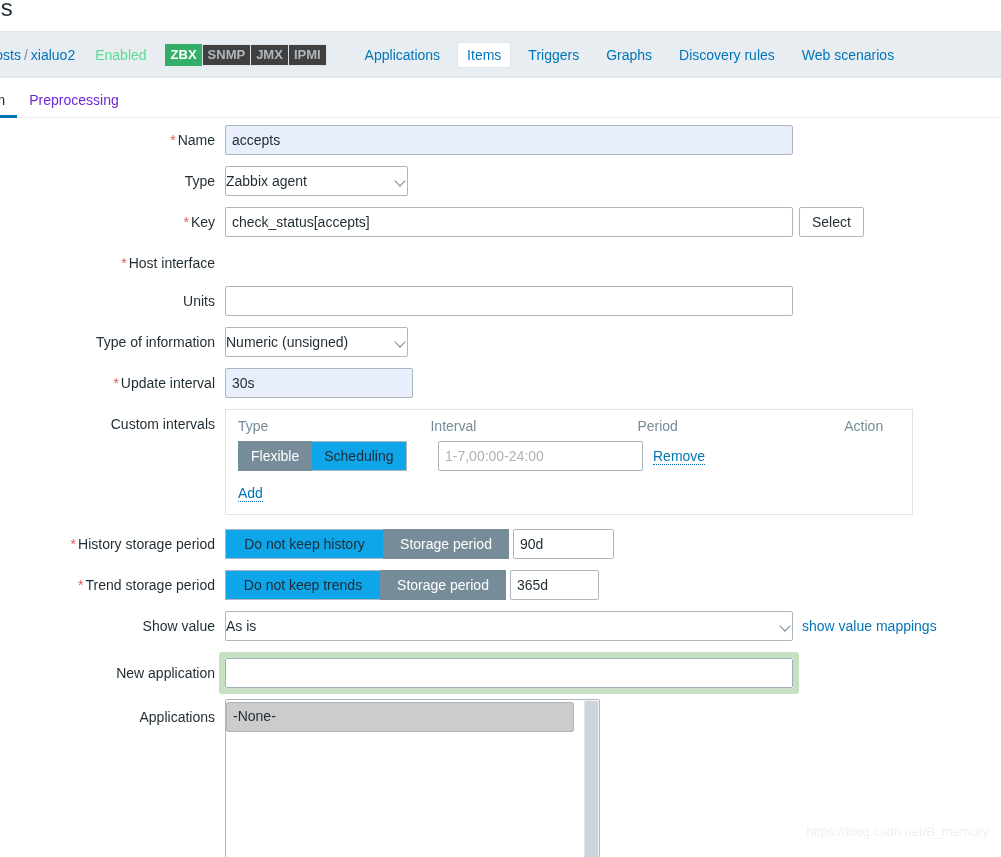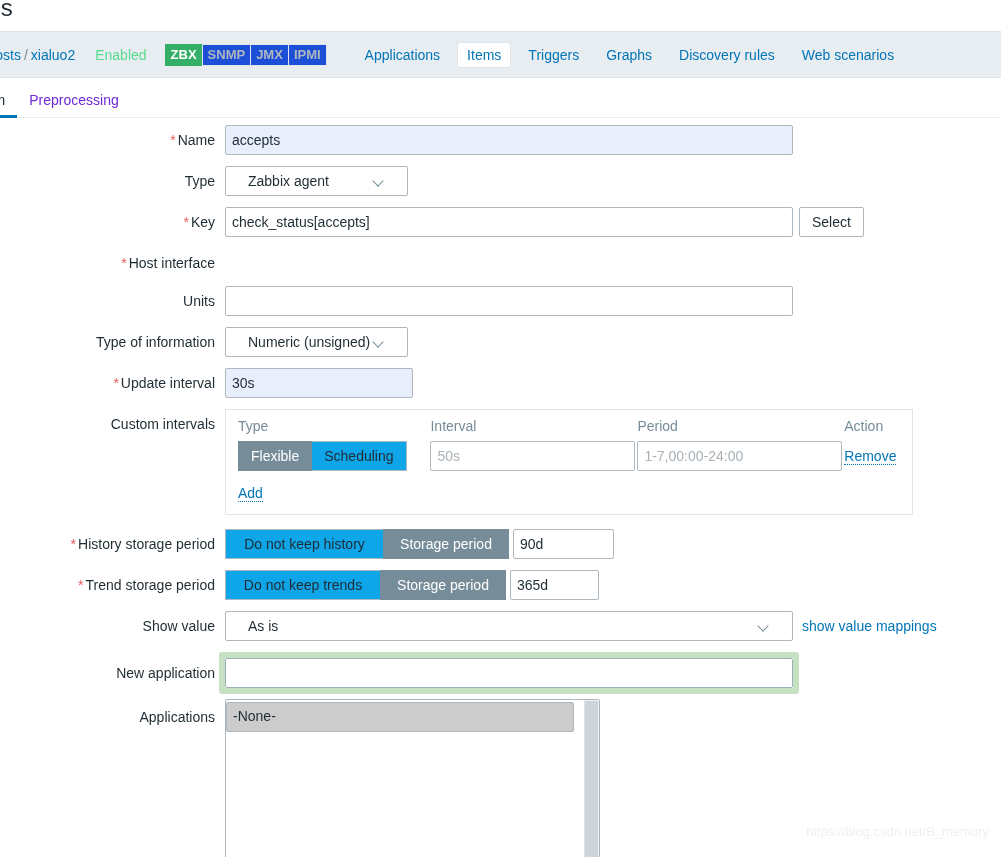--- a/index.html
+++ b/index.html
@@ -28,21 +28,21 @@
   .crumb { margin-left: -32px; font-size: 14px; color: #0275b8; white-space: nowrap; }
   .crumb a { color: #0275b8; text-decoration: none; }
   .crumb .sep { color: #768d99; padding: 0 3px; }
   .crumb .host { color: #0275b8; }
   .status-enabled {
     margin-left: 20px; font-size: 14px; color: #59db8f; white-space: nowrap;
   }
   .iface-group { display: flex; margin-left: 19px; }
   .iface {
     font-size: 13px; padding: 2px 5px 3px 5px; line-height: 15px;
-    border: 1px solid #dfe4e8; margin-left: -1px; background: #1d4ed8; color: #b0b8bf;
+    border: 1px solid #dfe4e8; margin-left: -1px; background: #404040; color: #b0b8bf;
     font-weight: bold; letter-spacing: 0px;
   }
   .iface.zbx { background: #34af67; border-color: #34af67; color: #ffffff; }
 
   .hostnav-links { display: flex; align-items: center; margin-left: 28px; }
   .hostnav-links .lnk {
     font-size: 14px; color: #0275b8; text-decoration: none;
     padding: 4px 9px; margin-right: 7px; white-space: nowrap; border-radius: 2px;
     border: 1px solid transparent;
   }
@@ -82,21 +82,21 @@
     height: 30px; border: 1px solid #aeb7bd; background: #ffffff;
     font-size: 14px; color: #1f2c33; padding: 0 6px; border-radius: 2px;
     font-family: "Liberation Sans", sans-serif; outline: none;
   }
   input[type=text]::placeholder { color: #a9b2b8; }
   .txt.focused { background: #e8eefb; border-color: #aeb7bd; }
 
   .sel {
     height: 30px; border: 1px solid #aeb7bd; background: #ffffff; border-radius: 2px;
     font-size: 14px; color: #1f2c33; display: flex; align-items: center;
-    padding: 0 22px; position: relative; cursor: pointer;
+    padding: 0 0; position: relative; cursor: pointer;
   }
   .sel .caret {
     margin-left: auto; width: 11px; height: 11px; position: relative; flex: none;
   }
   .sel .caret::before {
     content: ""; position: absolute; left: 0px; top: 1px;
     width: 7px; height: 7px; border-left: 1.6px solid #768d99;
     border-bottom: 1.6px solid #768d99; transform: rotate(-45deg);
   }
 
@@ -270,23 +270,20 @@
             <div class="ci-c4">Action</div>
           </div>
 
           <div class="ci-row">
             <div class="ci-c1">
               <div class="seg">
                 <span class="opt on">Flexible</span>
                 <span class="opt">Scheduling</span>
               </div>
             </div>
-            <div class="ci-c2">
-              <input type="text" class="txt" style="width: 205px;" placeholder="50s">
-            </div>
             <div class="ci-c3">
               <input type="text" class="txt" style="width: 205px;" placeholder="1-7,00:00-24:00">
             </div>
             <div class="ci-c4">
               <a class="dashed-link">Remove</a>
             </div>
           </div>
 
           <div class="ci-add">
             <a class="dashed-link">Add</a>

